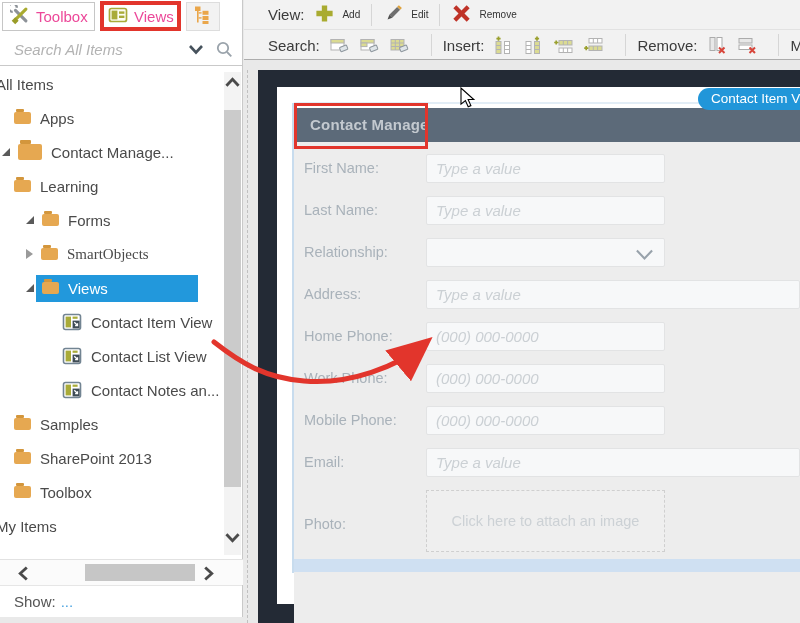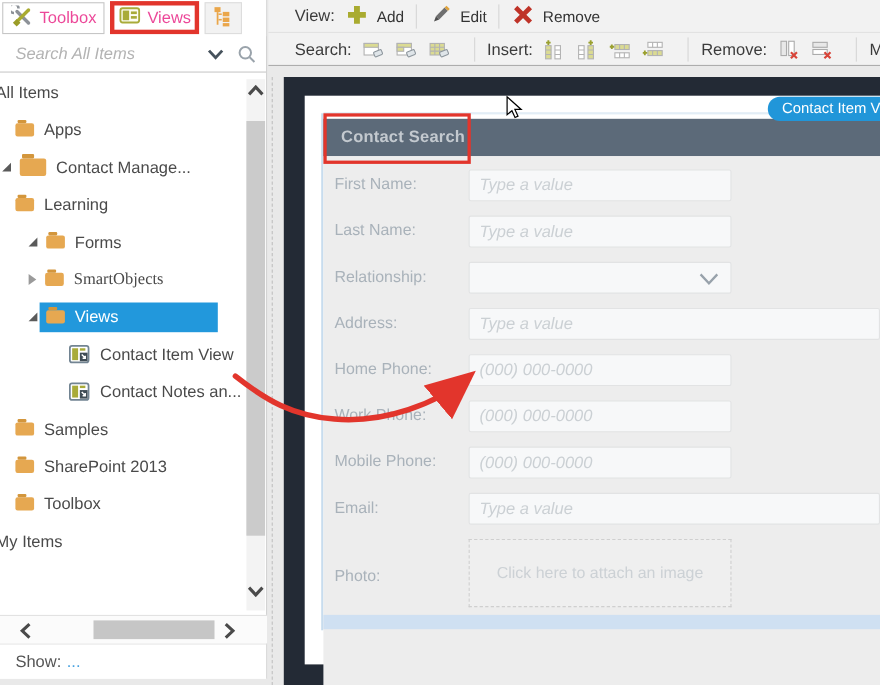--- a/index.html
+++ b/index.html
@@ -45,21 +45,21 @@
 
   
   .gutter{position:absolute;left:243px;top:0;width:15px;height:623px;background:#e9e9e9;}
   .gutter::before{content:"";position:absolute;left:4px;top:70px;bottom:0;border-left:1px dashed #c0c0c0;}
 
   
   .toolbar{position:absolute;left:244px;top:0;width:556px;height:60px;background:#f2f2f2;border-bottom:1px solid #adadad;box-sizing:border-box;}
   .tb-row{display:flex;align-items:center;height:30px;padding-left:24px;box-sizing:border-box;}
   .tb-row1{border-bottom:1px solid #e2e2e2;}
   .tb-label{font-size:15px;color:#3b3b3b;margin-right:10px;white-space:nowrap;}
-  .tb-btn{display:flex;align-items:center;gap:7px;font-size:14px;color:#333;}
+  .tb-btn{display:flex;align-items:center;gap:7px;font-size:10px;color:#333;}
   .tb-btn svg{width:21px;height:21px;}
   .vsep{width:1px;height:22px;background:#d6d6d6;margin:0 11px;flex:none;}
   .tb-ic2{display:flex;margin-right:9px;}
   .tb-ic2 svg{width:21px;height:19px;}
 
   
   .canvas{position:absolute;left:258px;top:70px;width:542px;height:553px;background:#232a35;}
   .surface{position:absolute;left:19px;top:17px;right:0;bottom:19px;background:#fff;}
   .pill{position:absolute;right:0;top:18px;height:22px;width:102px;background:#2196d9;border-radius:12px 0 0 12px;color:#fff;font-size:13.5px;line-height:22px;padding-left:13px;box-sizing:border-box;overflow:hidden;white-space:nowrap;}
   .form-left-line{position:absolute;left:34px;top:33px;width:2px;height:470px;background:#c8dcee;}
@@ -214,20 +214,35 @@
     <span class="hl">
       <span class="ticon">
               <svg viewBox="0 0 20 20">
                 <rect x="1.5" y="2.5" width="17" height="15" rx="2" fill="#fff" stroke="#728492" stroke-width="1.6"></rect>
                 <rect x="3.6" y="4.6" width="5.4" height="10.8" fill="#a9ab39"></rect>
                 <rect x="10.6" y="4.6" width="5" height="2.2" fill="#a9ab39"></rect>
                 <rect x="10.6" y="8.6" width="7" height="7.8" fill="#3f4c55"></rect>
                 <path d="M12.3 10.3 l3.2 3.2 M15.5 11.3 v2.4 h-2.4" stroke="#fff" stroke-width="1.3" fill="none"></path>
               </svg>
             </span>
+      <span class="tlabel">Contact List View</span>
+    </span>
+  </div>
+        <div class="tree-row" style="padding-left: 62px;">
+
+    <span class="hl">
+      <span class="ticon">
+              <svg viewBox="0 0 20 20">
+                <rect x="1.5" y="2.5" width="17" height="15" rx="2" fill="#fff" stroke="#728492" stroke-width="1.6"></rect>
+                <rect x="3.6" y="4.6" width="5.4" height="10.8" fill="#a9ab39"></rect>
+                <rect x="10.6" y="4.6" width="5" height="2.2" fill="#a9ab39"></rect>
+                <rect x="10.6" y="8.6" width="7" height="7.8" fill="#3f4c55"></rect>
+                <path d="M12.3 10.3 l3.2 3.2 M15.5 11.3 v2.4 h-2.4" stroke="#fff" stroke-width="1.3" fill="none"></path>
+              </svg>
+            </span>
       <span class="tlabel">Contact Notes an...</span>
     </span>
   </div>
         <div class="tree-row" style="padding-left: 14px;">
 
     <span class="hl">
       <span class="ticon">
               <span class="folder"></span>
             </span>
       <span class="tlabel">Samples</span>
@@ -410,21 +425,21 @@
         <span class="vsep"></span>
         <span class="tb-label">Merge:</span>
       </div>
   </div>
 
   <div class="canvas">
     <div class="surface"></div>
     <div class="form-left-line"></div>
     <div class="form-top-line"></div>
     <div class="form-header">
-      <span class="form-title">Contact Search</span>
+      <span class="form-title">Contact Manage</span>
     </div>
     <div class="form-body" id="form-body">
         <div class="field-row">
     <span class="flabel">First Name:</span>
     <div class="fctrl">
             <div class="input w-normal">
               <span class="ph">Type a value</span>
             </div>
           </div>
   </div>

